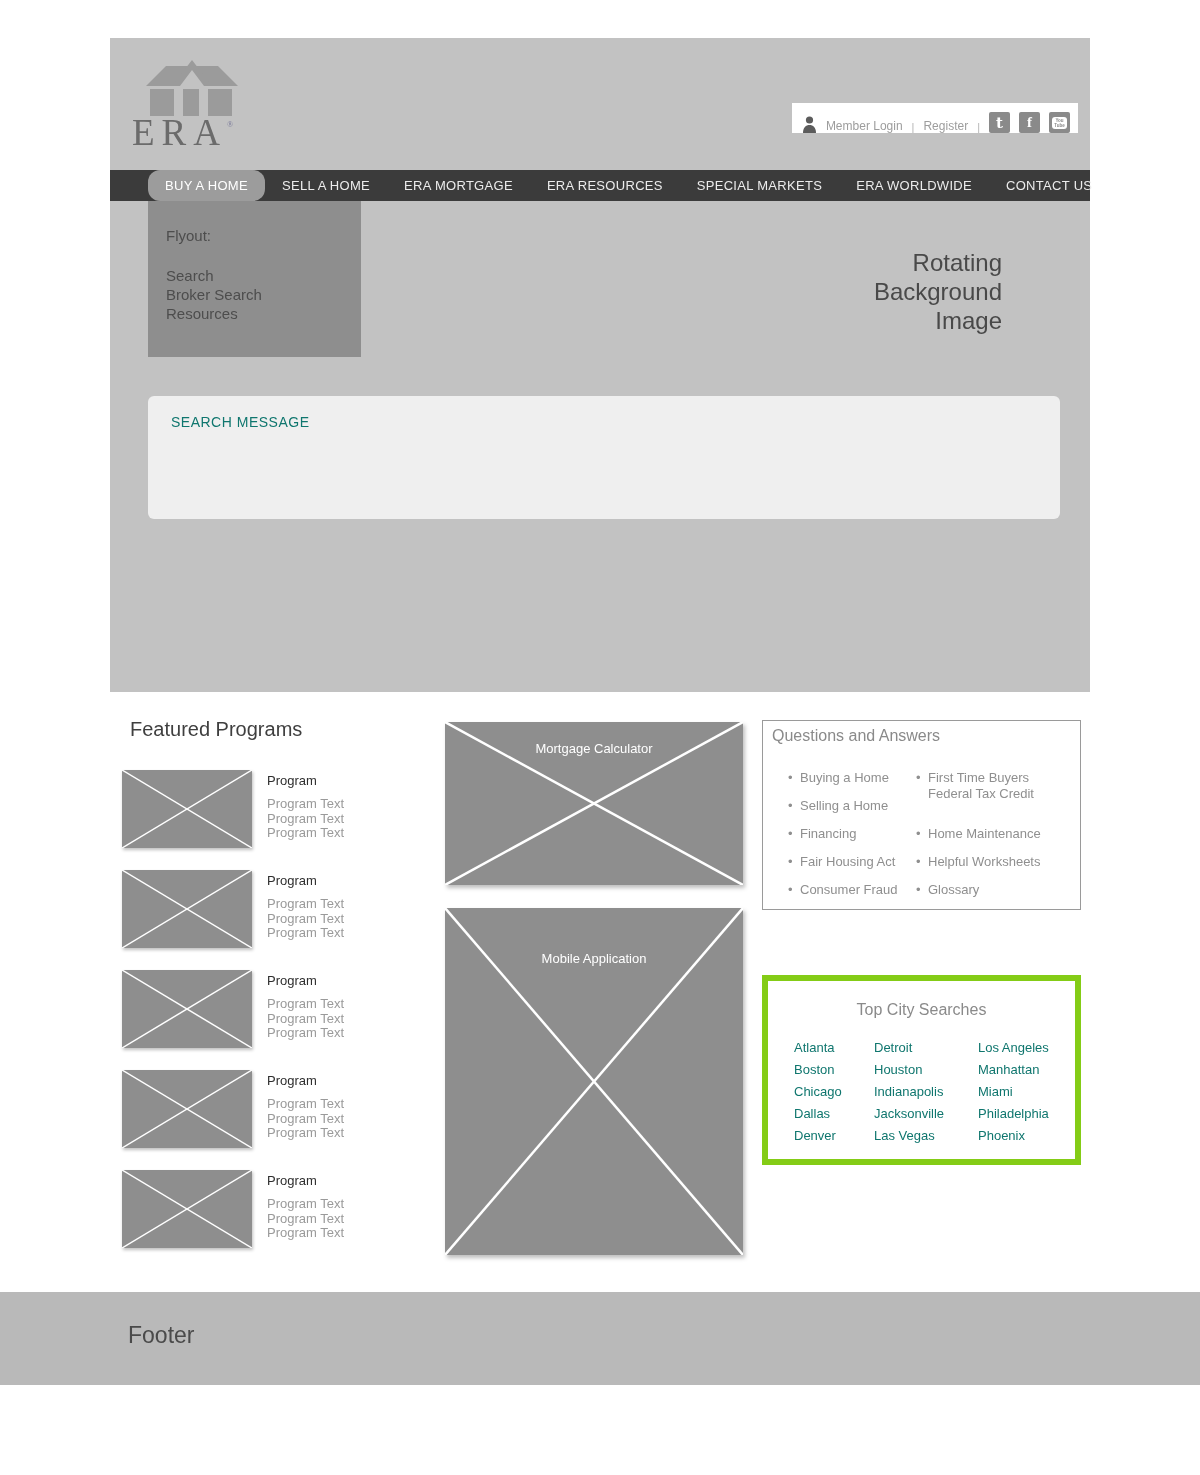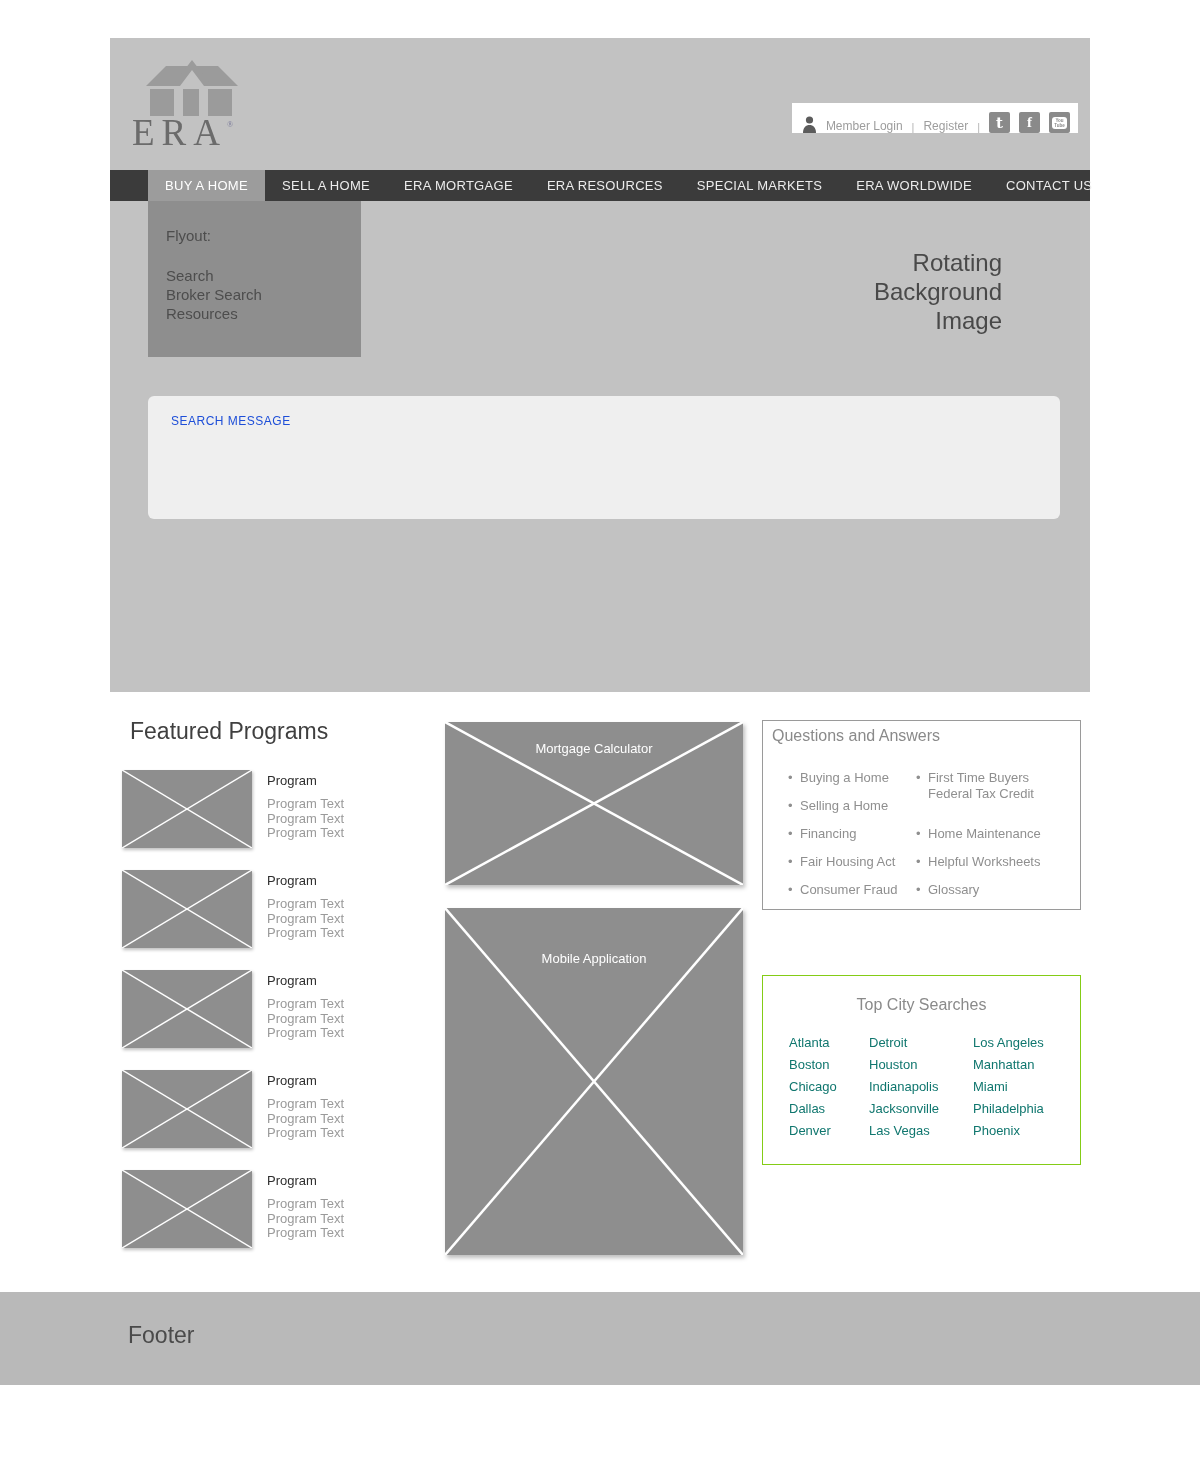--- a/index.html
+++ b/index.html
@@ -17,67 +17,67 @@
   .login-text { font-size:12px; color:#9d9d9d; white-space:nowrap; cursor:pointer; }
   .login-div { font-size:11px; color:#b5b5b5; }
   .soc { width:21px; height:21px; background:#8a8a8a; border-radius:2px; display:flex; align-items:center; justify-content:center; cursor:pointer; }
   .soc-t { color:#fff; font-size:15px; font-weight:bold; font-family:"DejaVu Serif", serif; }
   .soc-f { color:#fff; font-size:15px; font-weight:bold; font-family:"Liberation Serif", serif; }
   .yt-box { background:#fff; border-radius:3px; width:15px; height:12px; display:flex; flex-direction:column; align-items:center; justify-content:center; }
   .yt-line { font-size:4.5px; line-height:5px; color:#8a8a8a; font-weight:bold; }
 
   
   .nav { position:absolute; left:110px; top:170px; width:980px; height:31px; background:#3b3b3b; display:flex; align-items:stretch; }
-  .nav-item { padding:0 17px; line-height:31px; font-size:13px; color:#ececec; letter-spacing:0.3px; cursor:pointer; white-space:nowrap; }
+  .nav-item { padding:0 17px; line-height:31px; font-size:13px; color:#ececec; letter-spacing:0.3px; cursor:pointer; white-space:nowrap;border-radius:12px; }
   .nav-item.first { margin-left:38px; }
   .nav-item.active { background:#9c9c9c; color:#ffffff; }
 
   
   .hero { position:absolute; left:110px; top:201px; width:980px; height:491px; background:#c2c2c2;text-decoration:underline; }
   .flyout { position:absolute; left:38px; top:0; width:213px; height:156px; background:#8e8e8e; padding:26px 18px 0 18px; }
   .flyout-title { font-size:15px; color:#4d4d4d; margin-bottom:22px; }
   .flyout-item { font-size:15px; color:#4d4d4d; line-height:19px; cursor:pointer; }
   .rotating { position:absolute; right:88px; top:47px; text-align:right; font-size:24px; line-height:29px; color:#494949; }
 
   .search-panel { position:absolute; left:38px; top:195px; width:912px; height:123px; background:#efefef; border-radius:6px; }
-  .search-msg { position:absolute; left:23px; top:18px; font-size:12px; color:#1d4ed8; letter-spacing:0.5px; }
+  .search-msg { position:absolute; left:23px; top:18px; font-size:14px; color:#0f766e; letter-spacing:0.5px; }
   .search-row { position:absolute; left:14px; top:46px; width:890px; height:45px; display:flex; align-items:center; }
   .search-input { width:660px; height:45px; border:none; background:#ffffff; padding:0 14px; font-size:17px; color:#555; outline:none; font-family:"Liberation Sans", sans-serif; }
   .search-input::placeholder { color:#9b9b9b; }
   .search-btn { margin-left:12px; width:80px; height:35px; background:#6b6b6b; color:#ffffff; border:none; font-size:13px; letter-spacing:0.4px; cursor:pointer; font-family:"Liberation Sans", sans-serif; }
   .options-btn { margin-left:11px; width:112px; height:35px; background:#e3e3e3; color:#2f2f2f; border:none; font-size:10.5px; letter-spacing:0.2px; cursor:pointer; font-family:"Liberation Sans", sans-serif; display:flex; align-items:center; justify-content:center; gap:3px; }
   .options-arrow { font-size:8px; color:#2f2f2f; }
 
   
   .ph { background:#8e8e8e; position:absolute; box-shadow:2px 3px 4px rgba(0,0,0,0.25); cursor:pointer; }
   .ph svg { position:absolute; left:0; top:0; width:100%; height:100%; }
   .ph-label { position:absolute; width:100%; text-align:center; color:#ffffff; font-size:13px; }
   .ph-img { position:relative; width:130px; height:78px; background:#8e8e8e; box-shadow:1px 2px 3px rgba(0,0,0,0.25); flex:none; }
   .ph-img svg { position:absolute; left:0; top:0; width:100%; height:100%; }
 
   
-  .featured-heading { position:absolute; left:130px; top:718px; font-size:23px; color:#3f3f3f; }
+  .featured-heading { position:absolute; left:130px; top:718px; font-size:20px; color:#3f3f3f; }
   .program-item { position:absolute; left:122px; width:260px; display:flex; }
   .program-text-col { margin-left:15px; padding-top:3px; }
   .program-title { font-size:13px; color:#2e2e2e; cursor:pointer; }
   .program-lines { margin-top:9px; }
   .program-line { font-size:13px; color:#9a9a9a; line-height:14.5px; }
 
   
   .qa-box { position:absolute; left:762px; top:720px; width:319px; height:190px; background:#ffffff; border:1px solid #9a9a9a; }
   .qa-title { position:absolute; left:9px; top:6px; font-size:16px; color:#8a8a8a; }
   .qa-col { position:absolute; top:49px; }
   .qa-col-left { left:25px; width:125px; }
   .qa-col-right { left:153px; width:125px; }
   .qa-item { position:relative; padding-left:12px; font-size:13px; color:#8f8f8f; line-height:16px; margin-bottom:12px; cursor:pointer; }
   .qa-item::before { content:"\2022"; position:absolute; left:0; top:0; color:#8f8f8f; }
   .qa-item.twoline { margin-bottom:24px; }
 
   
-  .cities-box { position:absolute; left:762px; top:975px; width:319px; height:190px; background:#ffffff; border:1px solid #84cc16; }
+  .cities-box { position:absolute; left:762px; top:975px; width:319px; height:190px; background:#ffffff; border:6px solid #84cc16; }
   .cities-title { position:absolute; left:0; top:20px; width:100%; text-align:center; font-size:16px; color:#8a8a8a; }
   .city-col { position:absolute; top:60px; }
   .city-col-1 { left:26px; }
   .city-col-2 { left:106px; }
   .city-col-3 { left:210px; }
   .city { font-size:13px; color:#0f766e; line-height:14px; margin-bottom:8px; cursor:pointer; }
 
   
   .footer { position:absolute; left:0; top:1292px; width:1200px; height:93px; background:#b9b9b9; }
   .footer-label { position:absolute; left:128px; top:30px; font-size:23px; color:#4a4a4a; }

